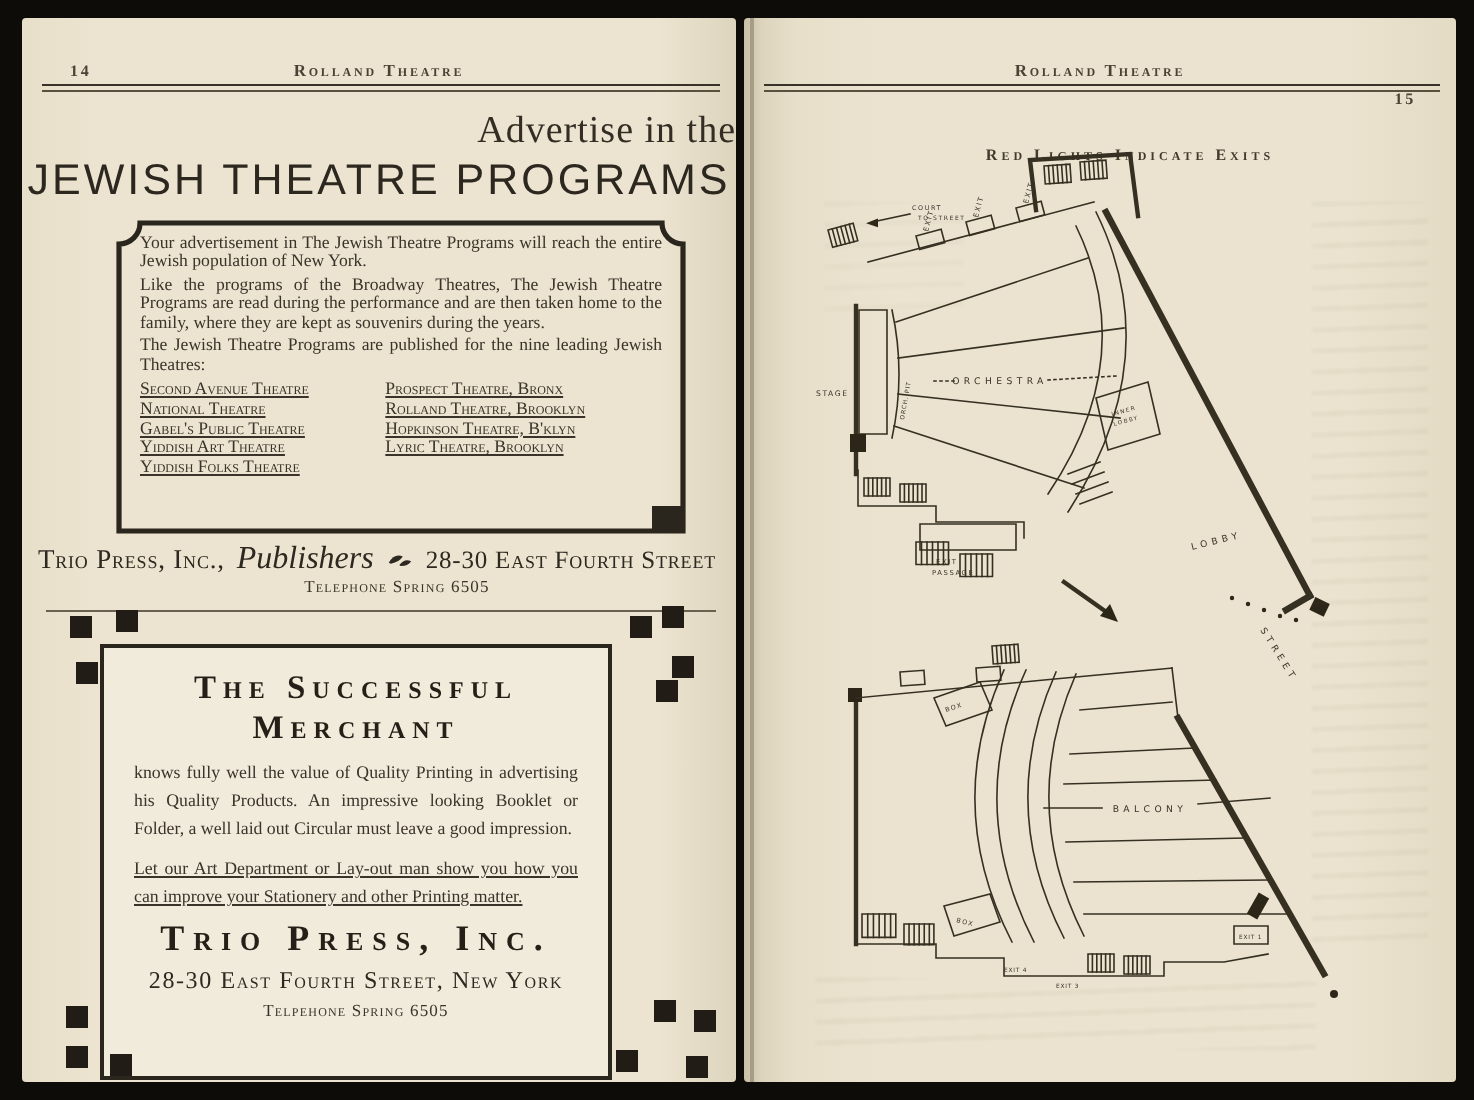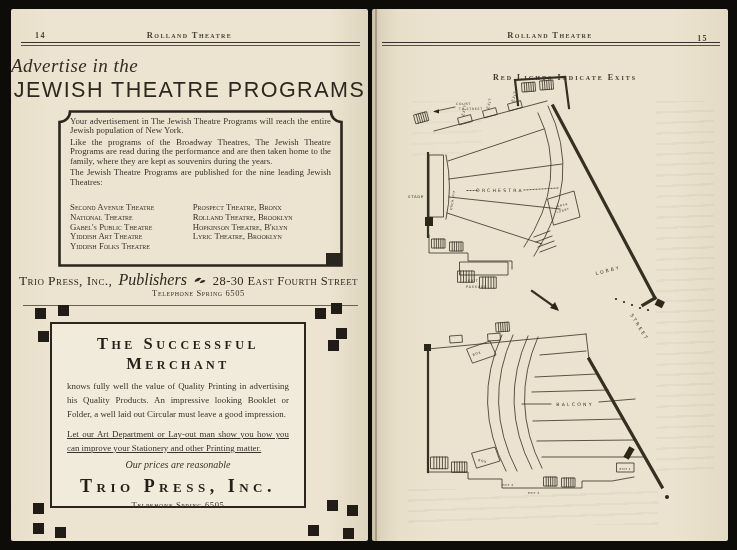--- a/index.html
+++ b/index.html
@@ -26,49 +26,49 @@
   }
   .page-right{
     left:372px;width:356px;
     background:linear-gradient(90deg,#c9bfa6 0,#ddd4bd 9px,#e7dfca 26px,#ebe3cf 70px,#ebe3cf 300px,#e4dbc5 356px);
   }
   
   .running{position:absolute;top:21px;left:14px;right:14px;height:12px;
     font-variant:small-caps;font-weight:700;font-size:8.5px;letter-spacing:1.4px;color:#4a4234;}
   .running .head-title{position:absolute;left:0;right:0;text-align:center;}
   .running .pn-left{position:absolute;left:10px;top:1px;font-size:8px;}
-  .running .pn-right{position:absolute;right:6px;top:4px;font-size:8px;}
+  .running .pn-right{position:absolute;right:6px;top:15px;font-size:8px;}
   .rule2{position:absolute;left:10px;right:8px;top:33px;}
   .rule2 .r1{height:1.4px;background:#39322a;}
   .rule2 .r2{height:0.8px;background:#59503f;margin-top:1.6px;}
 
   
-  .ad1-script{position:absolute;top:46px;left:0;right:0;text-align:left;
-    font-style:italic;font-size:19px;letter-spacing:0.5px;color:#332d24;}
+  .ad1-script{position:absolute;top:46px;left:0;right:0;text-align:right;
+    font-size:19px;letter-spacing:0.5px;color:#332d24;}
   .ad1-main{position:absolute;top:69px;left:0;right:0;text-align:center;
     font-family:"Liberation Sans","DejaVu Sans",sans-serif;
     font-size:21.5px;letter-spacing:1.5px;color:#2c271f;font-weight:400;}
   .ad1-box{position:absolute;left:47px;top:101px;width:285px;height:157px;padding:7px 12px 0 12px;}
   .ad1-border{position:absolute;inset:0;width:100%;height:100%;}
   .ad1-copy p{font-size:8.8px;line-height:9.3px;text-align:justify;color:#3a332a;margin-bottom:2.5px;}
-  .theatres{display:flex;margin-top:16px;font-variant:small-caps;font-size:8.8px;line-height:9.8px;color:#3a332a;}
+  .theatres{display:flex;margin-top:3px;font-variant:small-caps;font-size:8.8px;line-height:9.8px;color:#3a332a;text-decoration:underline;}
   .theatres .col1{width:47%;}
   .theatres .col2{width:53%;}
   .pub-line{position:absolute;top:262px;left:2px;right:10px;display:flex;justify-content:flex-end;
     align-items:baseline;gap:6px;white-space:nowrap;}
   .pub-name{font-variant:small-caps;font-size:13.5px;letter-spacing:0.4px;color:#2e2920;}
   .pub-role{font-style:italic;font-size:16px;color:#2e2920;}
   .pub-addr{font-variant:small-caps;font-size:12.5px;letter-spacing:0.4px;color:#2e2920;}
   .fleuron{width:14px;height:10px;align-self:center;}
   .pub-phone{position:absolute;top:279px;left:0;right:0;text-align:center;
     font-variant:small-caps;font-size:8.5px;letter-spacing:0.6px;color:#3a332a;padding-left:18px;}
   .mid-rule{position:absolute;top:296px;left:12px;right:10px;height:1px;background:#6a6150;}
 
   
-  .ad2-frame{position:absolute;left:39px;top:313px;width:256px;height:186px;
+  .ad2-frame{position:absolute;left:39px;top:313px;width:256px;height:218px;
     border:2.6px solid #2a251d;background:rgba(255,255,255,0.25);}
   .ad2-inner{position:absolute;inset:0;padding:10px 15px 0 15px;text-align:center;}
   .ad2-title{font-variant:small-caps;font-weight:700;font-size:16.5px;letter-spacing:3.5px;
     color:#251f17;margin-bottom:5px;}
   .ad2-body{font-size:8.9px;line-height:14px;text-align:justify;color:#3a332a;margin-bottom:6px;}
   .ad2-body.b2{margin-bottom:4px;text-decoration:underline;}
   .ad2-tag{font-style:italic;font-size:10px;color:#3a332a;margin-bottom:6px;}
   .ad2-co{font-variant:small-caps;font-weight:700;font-size:18px;letter-spacing:4.5px;color:#251f17;margin-bottom:3px;}
   .ad2-addr{font-variant:small-caps;font-size:12px;letter-spacing:0.8px;color:#2e2920;margin-bottom:2px;}
   .ad2-phone{font-variant:small-caps;font-size:8.5px;letter-spacing:0.6px;color:#3a332a;}
@@ -150,22 +150,22 @@
       <span class="pub-addr">28-30 East Fourth Street</span>
     </div>
     <div class="pub-phone">Telephone Spring 6505</div>
     <div class="mid-rule"></div>
 
     <div class="ad2-frame">
       <div class="ad2-inner">
         <div class="ad2-title">The Successful Merchant</div>
         <div class="ad2-body">knows fully well the value of Quality Printing in advertising his Quality Products.  An impressive looking Booklet or Folder, a well laid out Circular must leave a good impression.</div>
         <div class="ad2-body b2">Let our Art Department or Lay-out man show you how you can improve your Stationery and other Printing matter.</div>
-        <div class="ad2-tag">Our prices are reasonable</div>
         <div class="ad2-co">Trio Press, Inc.</div>
+        <div class="ad2-addr">28-30 East Fourth Street, New York</div>
         <div class="ad2-phone">Telpehone Spring 6505</div>
       </div>
     </div>
     <div id="deco-squares">
         <div class="deco-sq" style="left: 24px; top: 299px; width: 11px; height: 11px;"></div>
         <div class="deco-sq" style="left: 47px; top: 296px; width: 11px; height: 11px;"></div>
         <div class="deco-sq" style="left: 27px; top: 322px; width: 11px; height: 11px;"></div>
         <div class="deco-sq" style="left: 304px; top: 299px; width: 11px; height: 11px;"></div>
         <div class="deco-sq" style="left: 320px; top: 294px; width: 11px; height: 11px;"></div>
         <div class="deco-sq" style="left: 325px; top: 319px; width: 11px; height: 11px;"></div>

